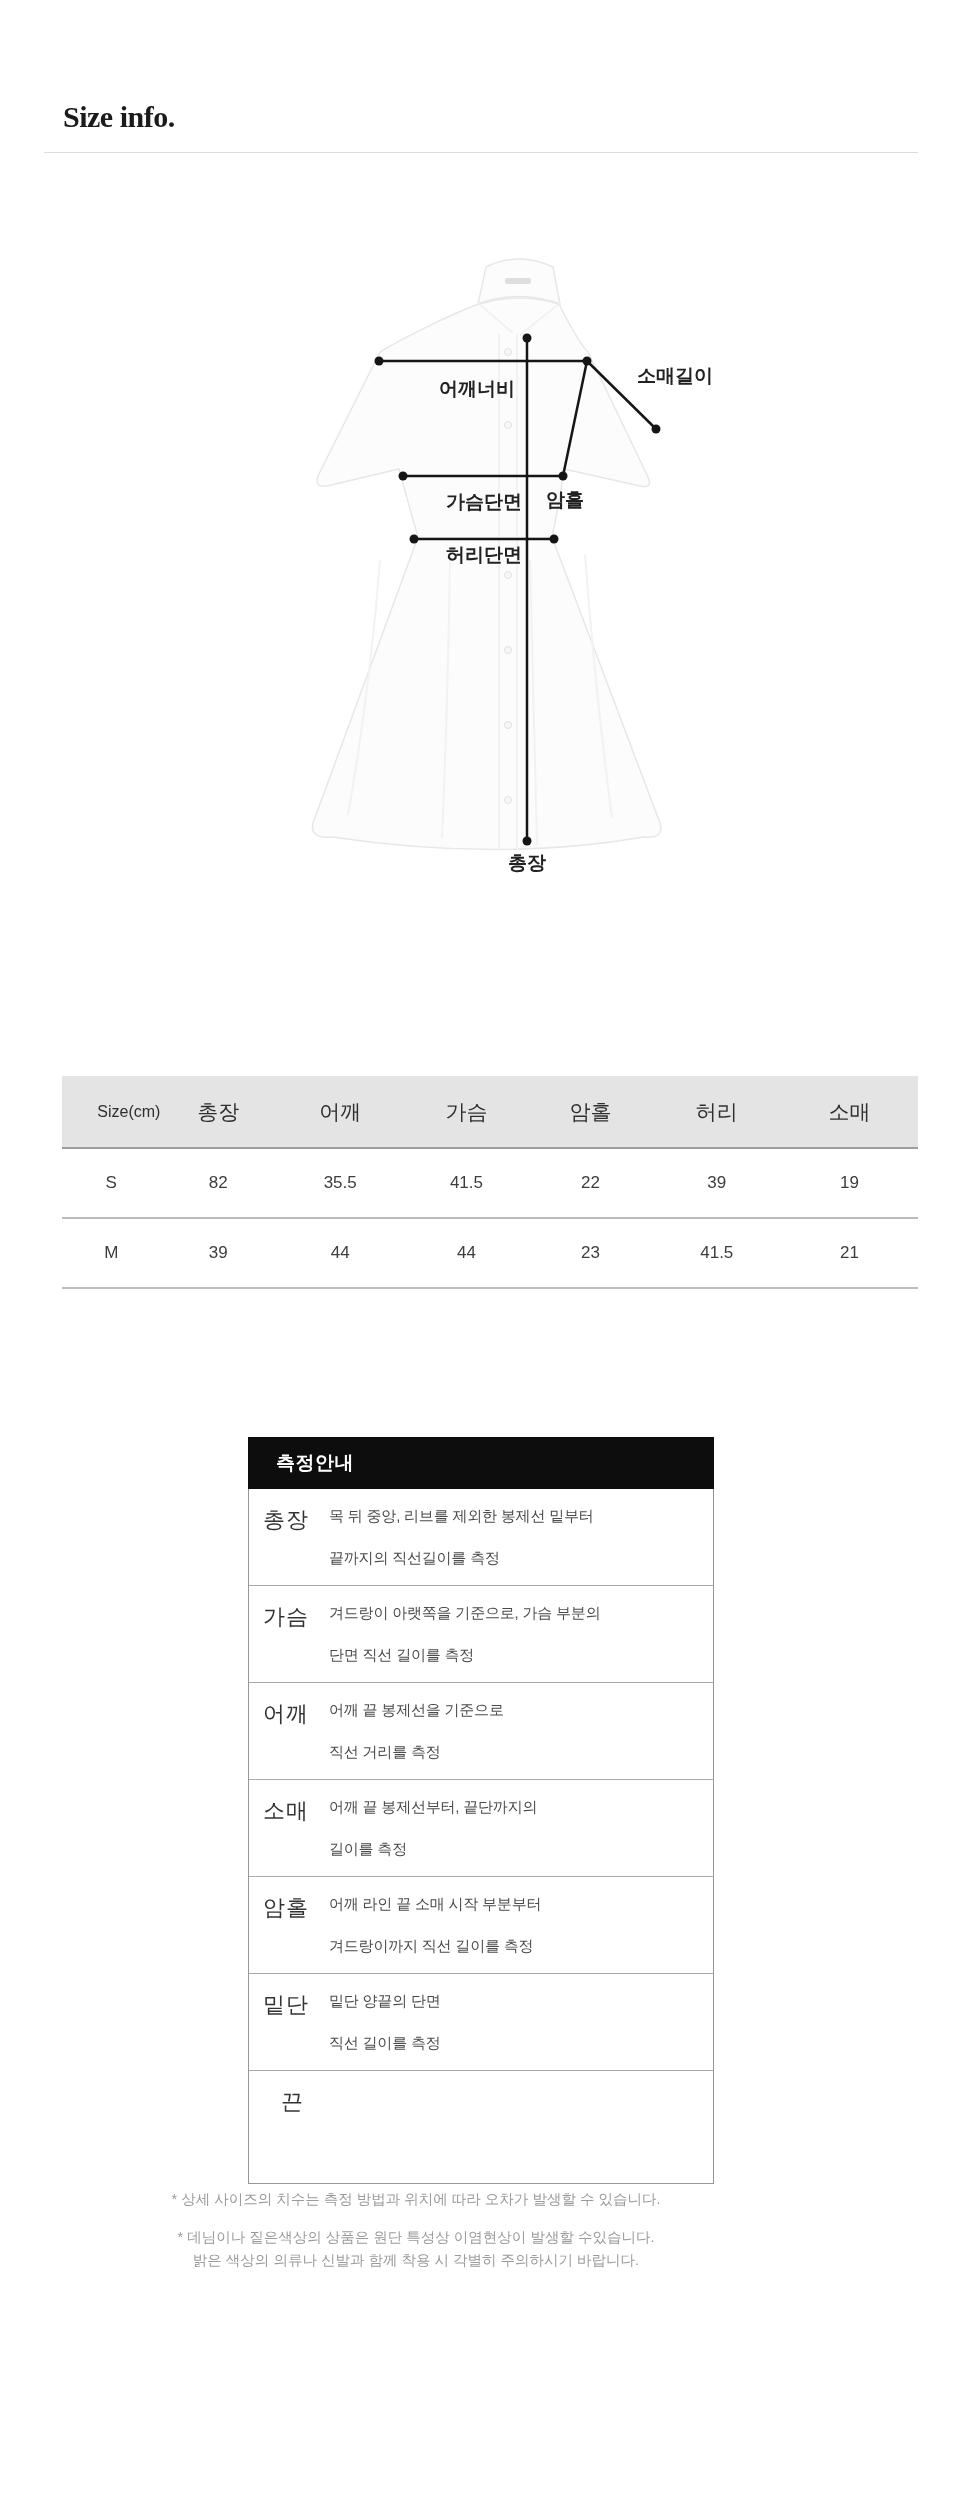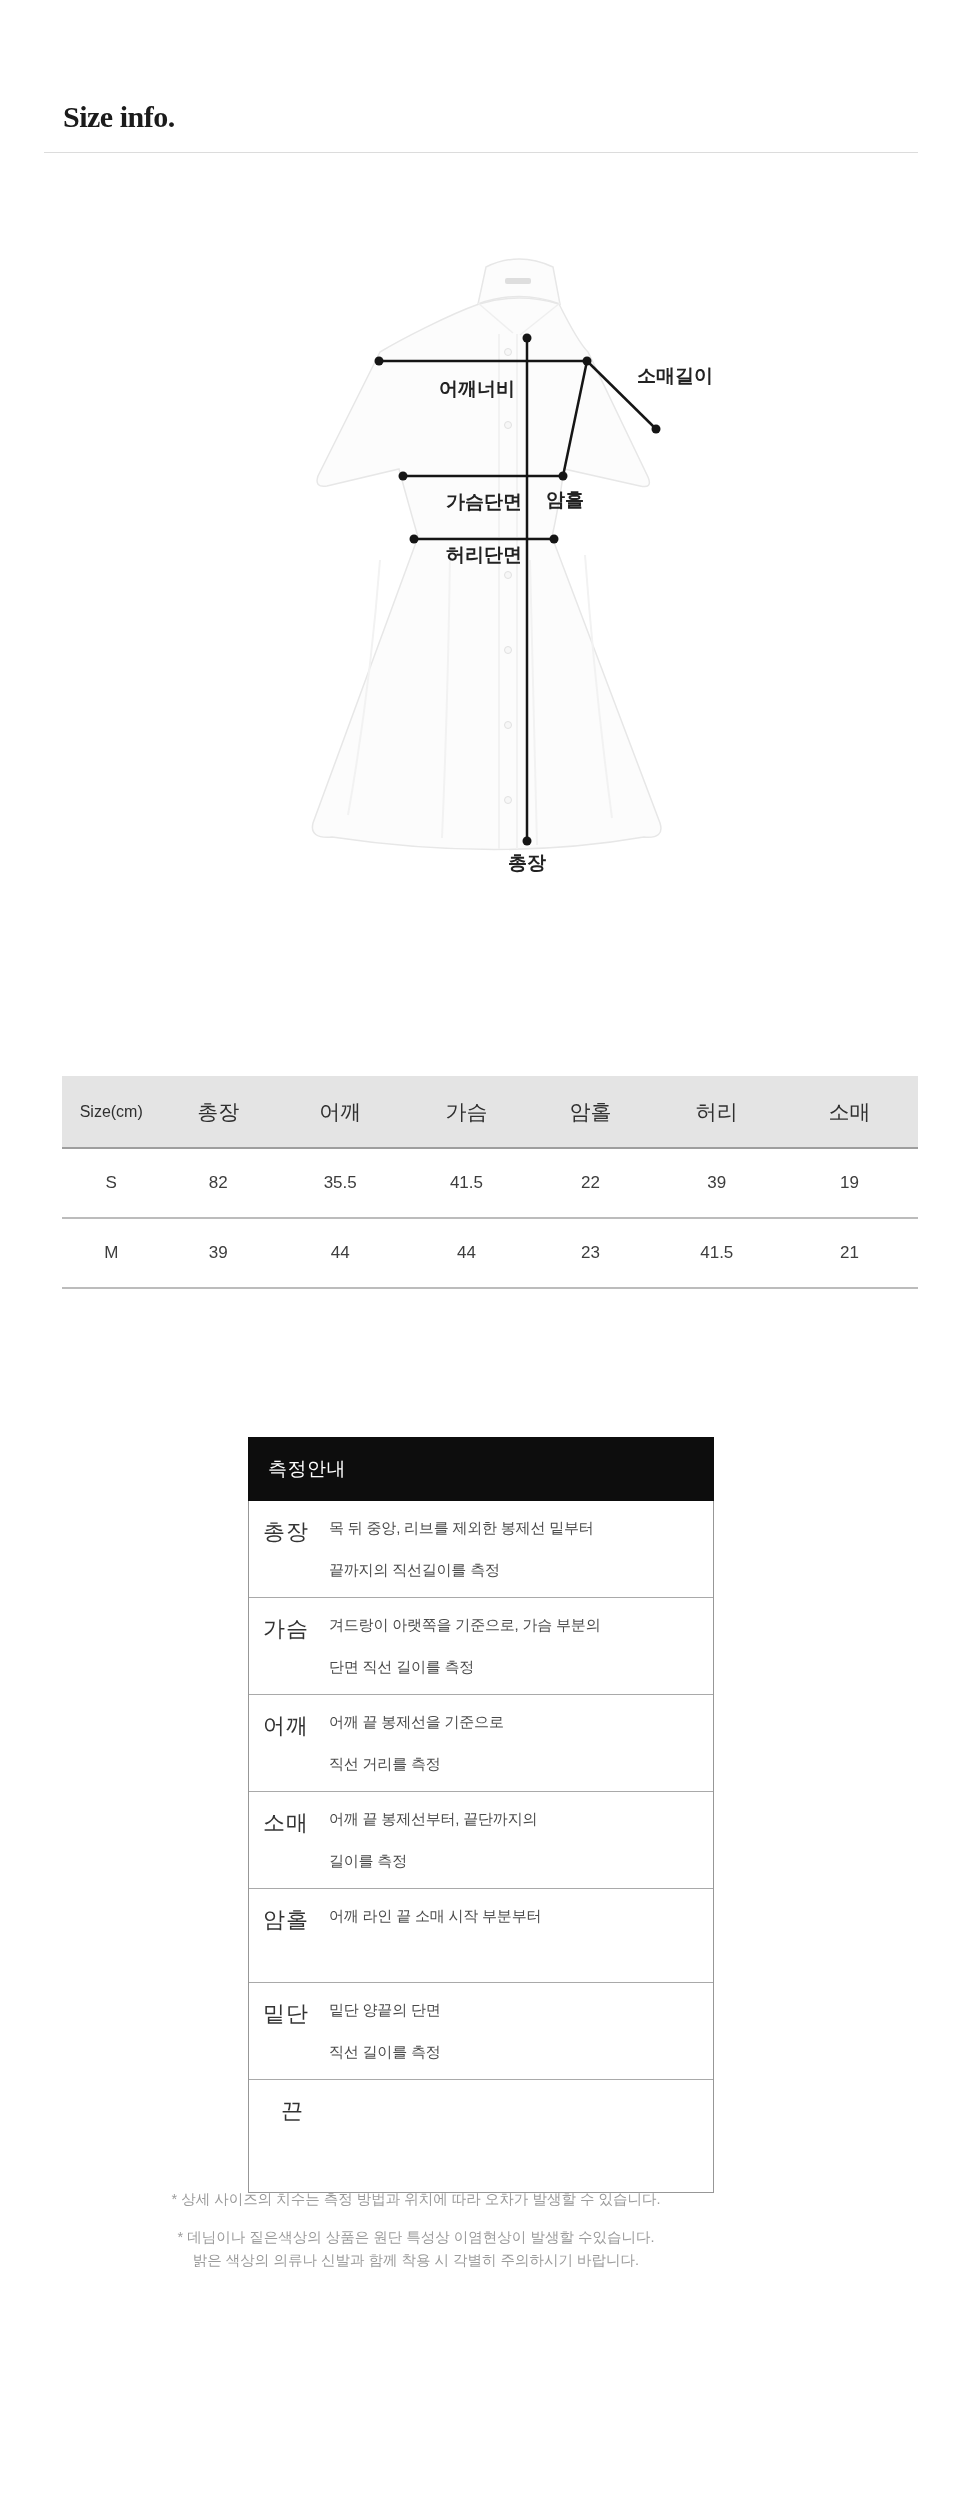--- a/index.html
+++ b/index.html
@@ -31,30 +31,30 @@
   .size-table{
     position:absolute;left:62px;top:1076px;width:856px;
     border-collapse:collapse;table-layout:fixed;
   }
   .size-table th,.size-table td{
     text-align:center;vertical-align:middle;padding:0;
     font-weight:400;color:#3d3d3d;
   }
   .size-table thead tr{background:#e4e4e4;height:72px;}
   .size-table thead th{border-bottom:2px solid #9e9e9e;color:#2f2f2f;font-size:21px;}
-  .size-table thead th.sz{font-size:16px;}
+  .size-table thead th.sz{font-size:16px;text-align:right;}
   .size-table tbody tr{height:70px;}
   .size-table tbody td{border-bottom:2px solid #bcbcbc;font-size:17px;}
   
   .guide{position:absolute;left:248px;top:1437px;width:466px;}
   .guide-header{
-    height:64px;background:#0d0d0d;color:#ffffff;
+    height:52px;background:#0d0d0d;color:#ffffff;
     display:flex;align-items:center;
-    padding-left:20px;box-sizing:border-box;
-    font-size:19px;font-weight:400;letter-spacing:0.5px;
+    padding-left:28px;box-sizing:border-box;
+    font-size:19px;font-weight:700;letter-spacing:0.5px;
   }
   .guide-body{border:1px solid #979797;border-top:none;box-sizing:border-box;}
   .guide-row{
     position:relative;min-height:94px;border-bottom:1px solid #a9a9a9;
     box-sizing:border-box;
   }
   .guide-row:last-child{border-bottom:none;min-height:112px;}
   .g-label{
     position:absolute;left:14px;top:16px;
     font-size:22px;color:#333333;letter-spacing:1px;
@@ -223,20 +223,21 @@
         <div class="g-desc">
           <div>어깨 끝 봉제선부터, 끝단까지의</div>
           <div>길이를 측정</div>
         </div>
       </div>
 
       <div class="guide-row">
         <div class="g-label">암홀</div>
         <div class="g-desc">
           <div>어깨 라인 끝 소매 시작 부분부터</div>
+          <div>겨드랑이까지 직선 길이를 측정</div>
         </div>
       </div>
 
       <div class="guide-row">
         <div class="g-label">밑단</div>
         <div class="g-desc">
           <div>밑단 양끝의 단면</div>
           <div>직선 길이를 측정</div>
         </div>
       </div>

